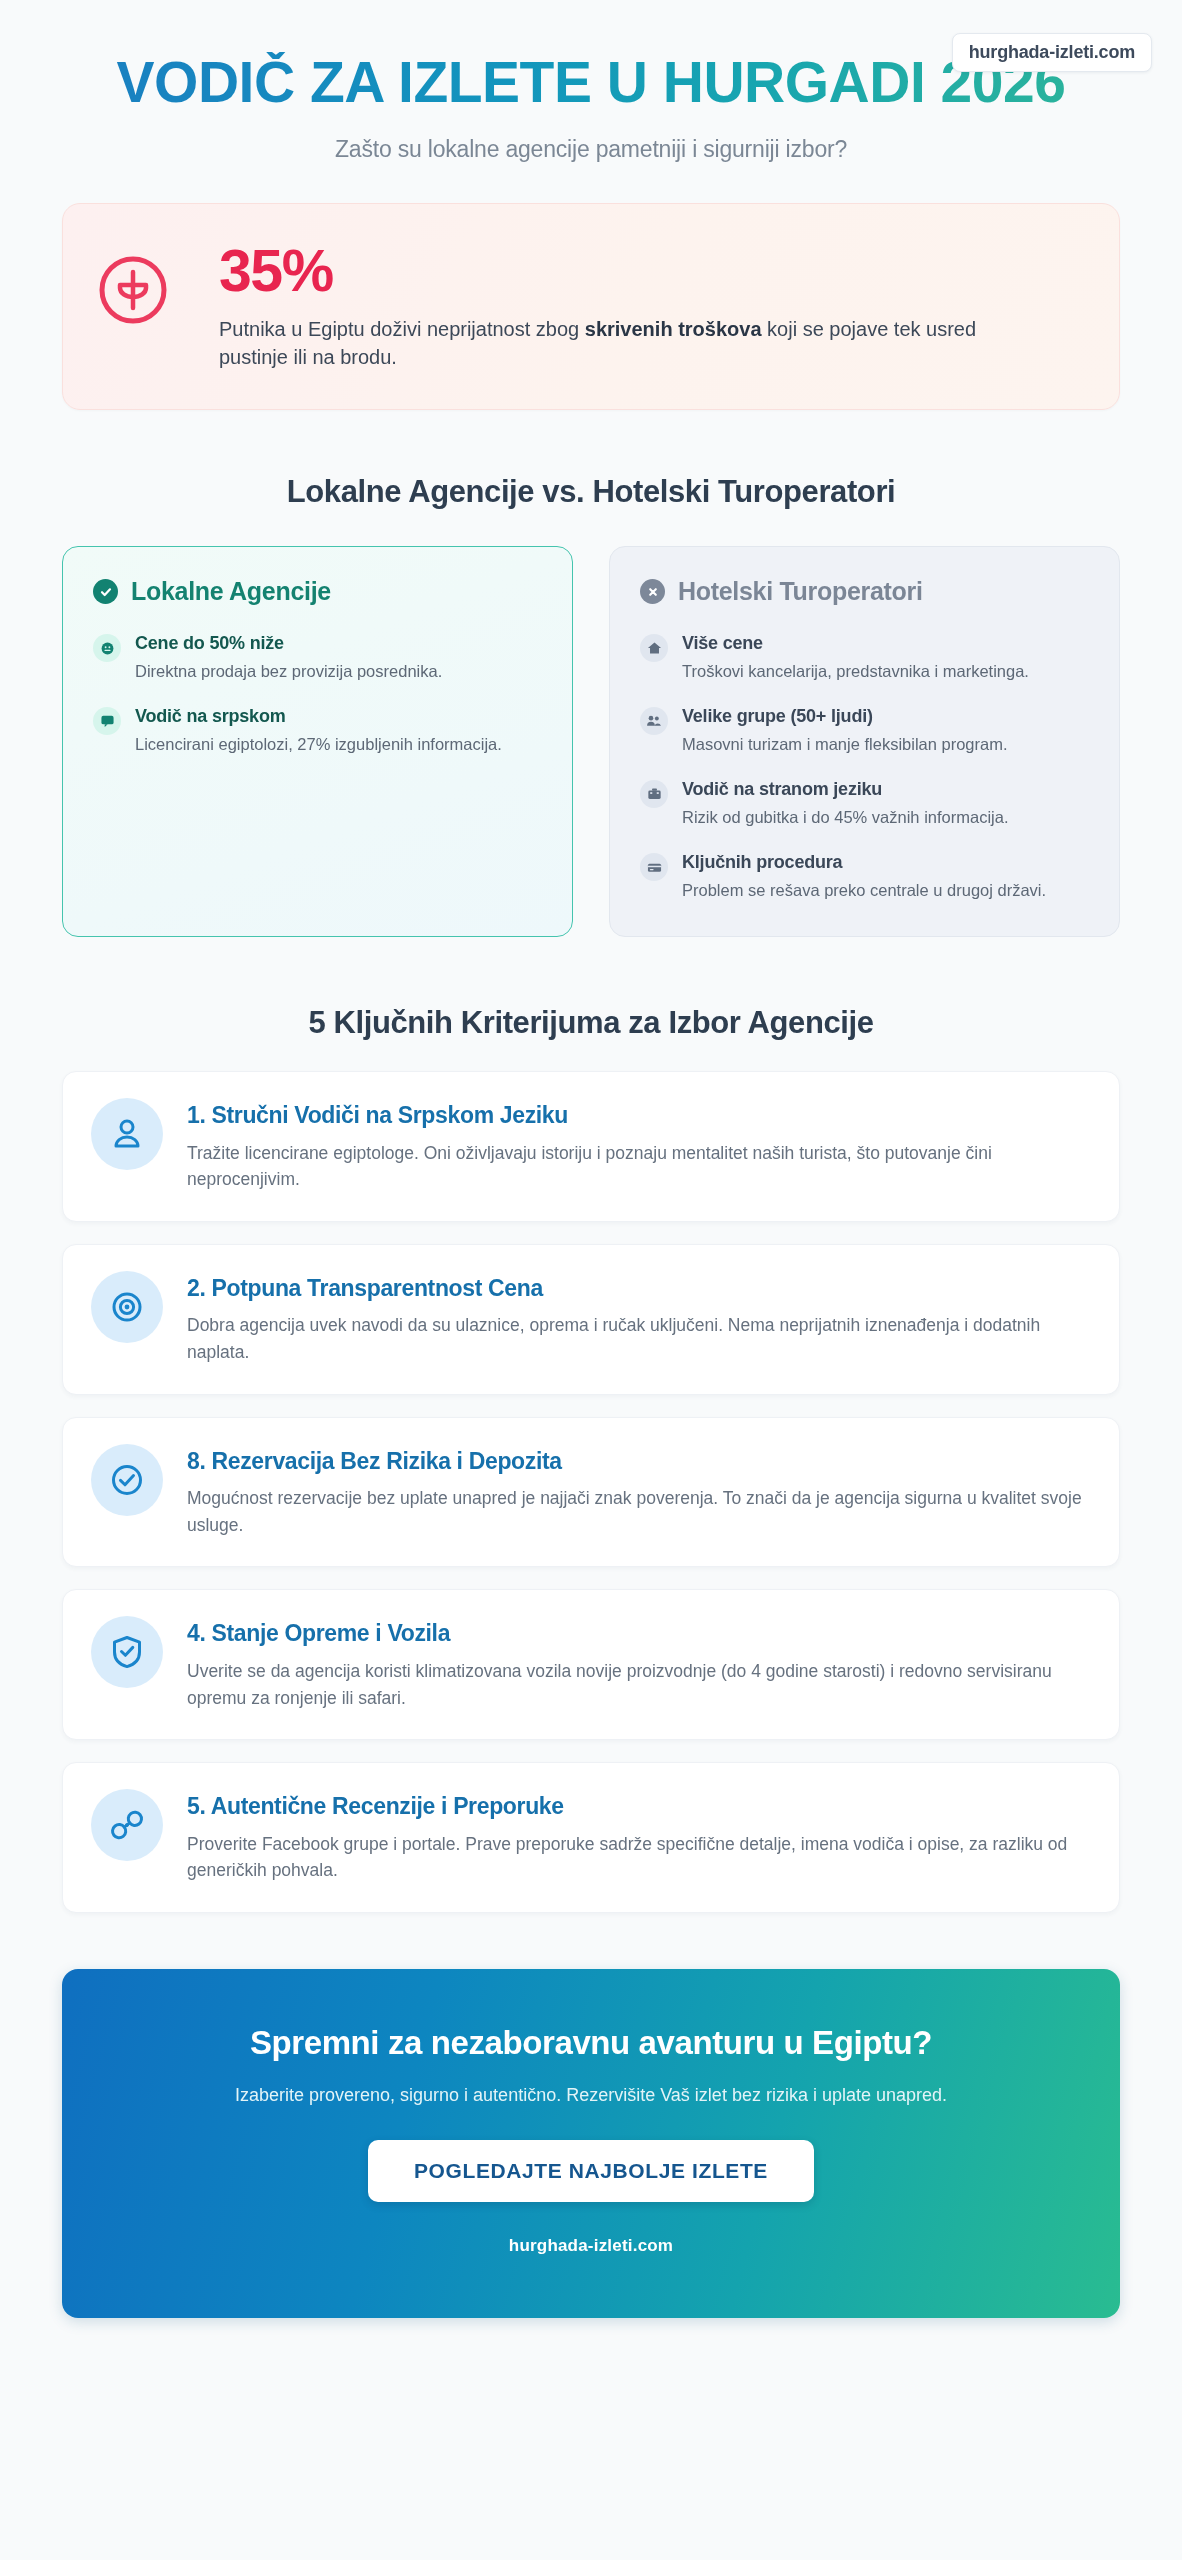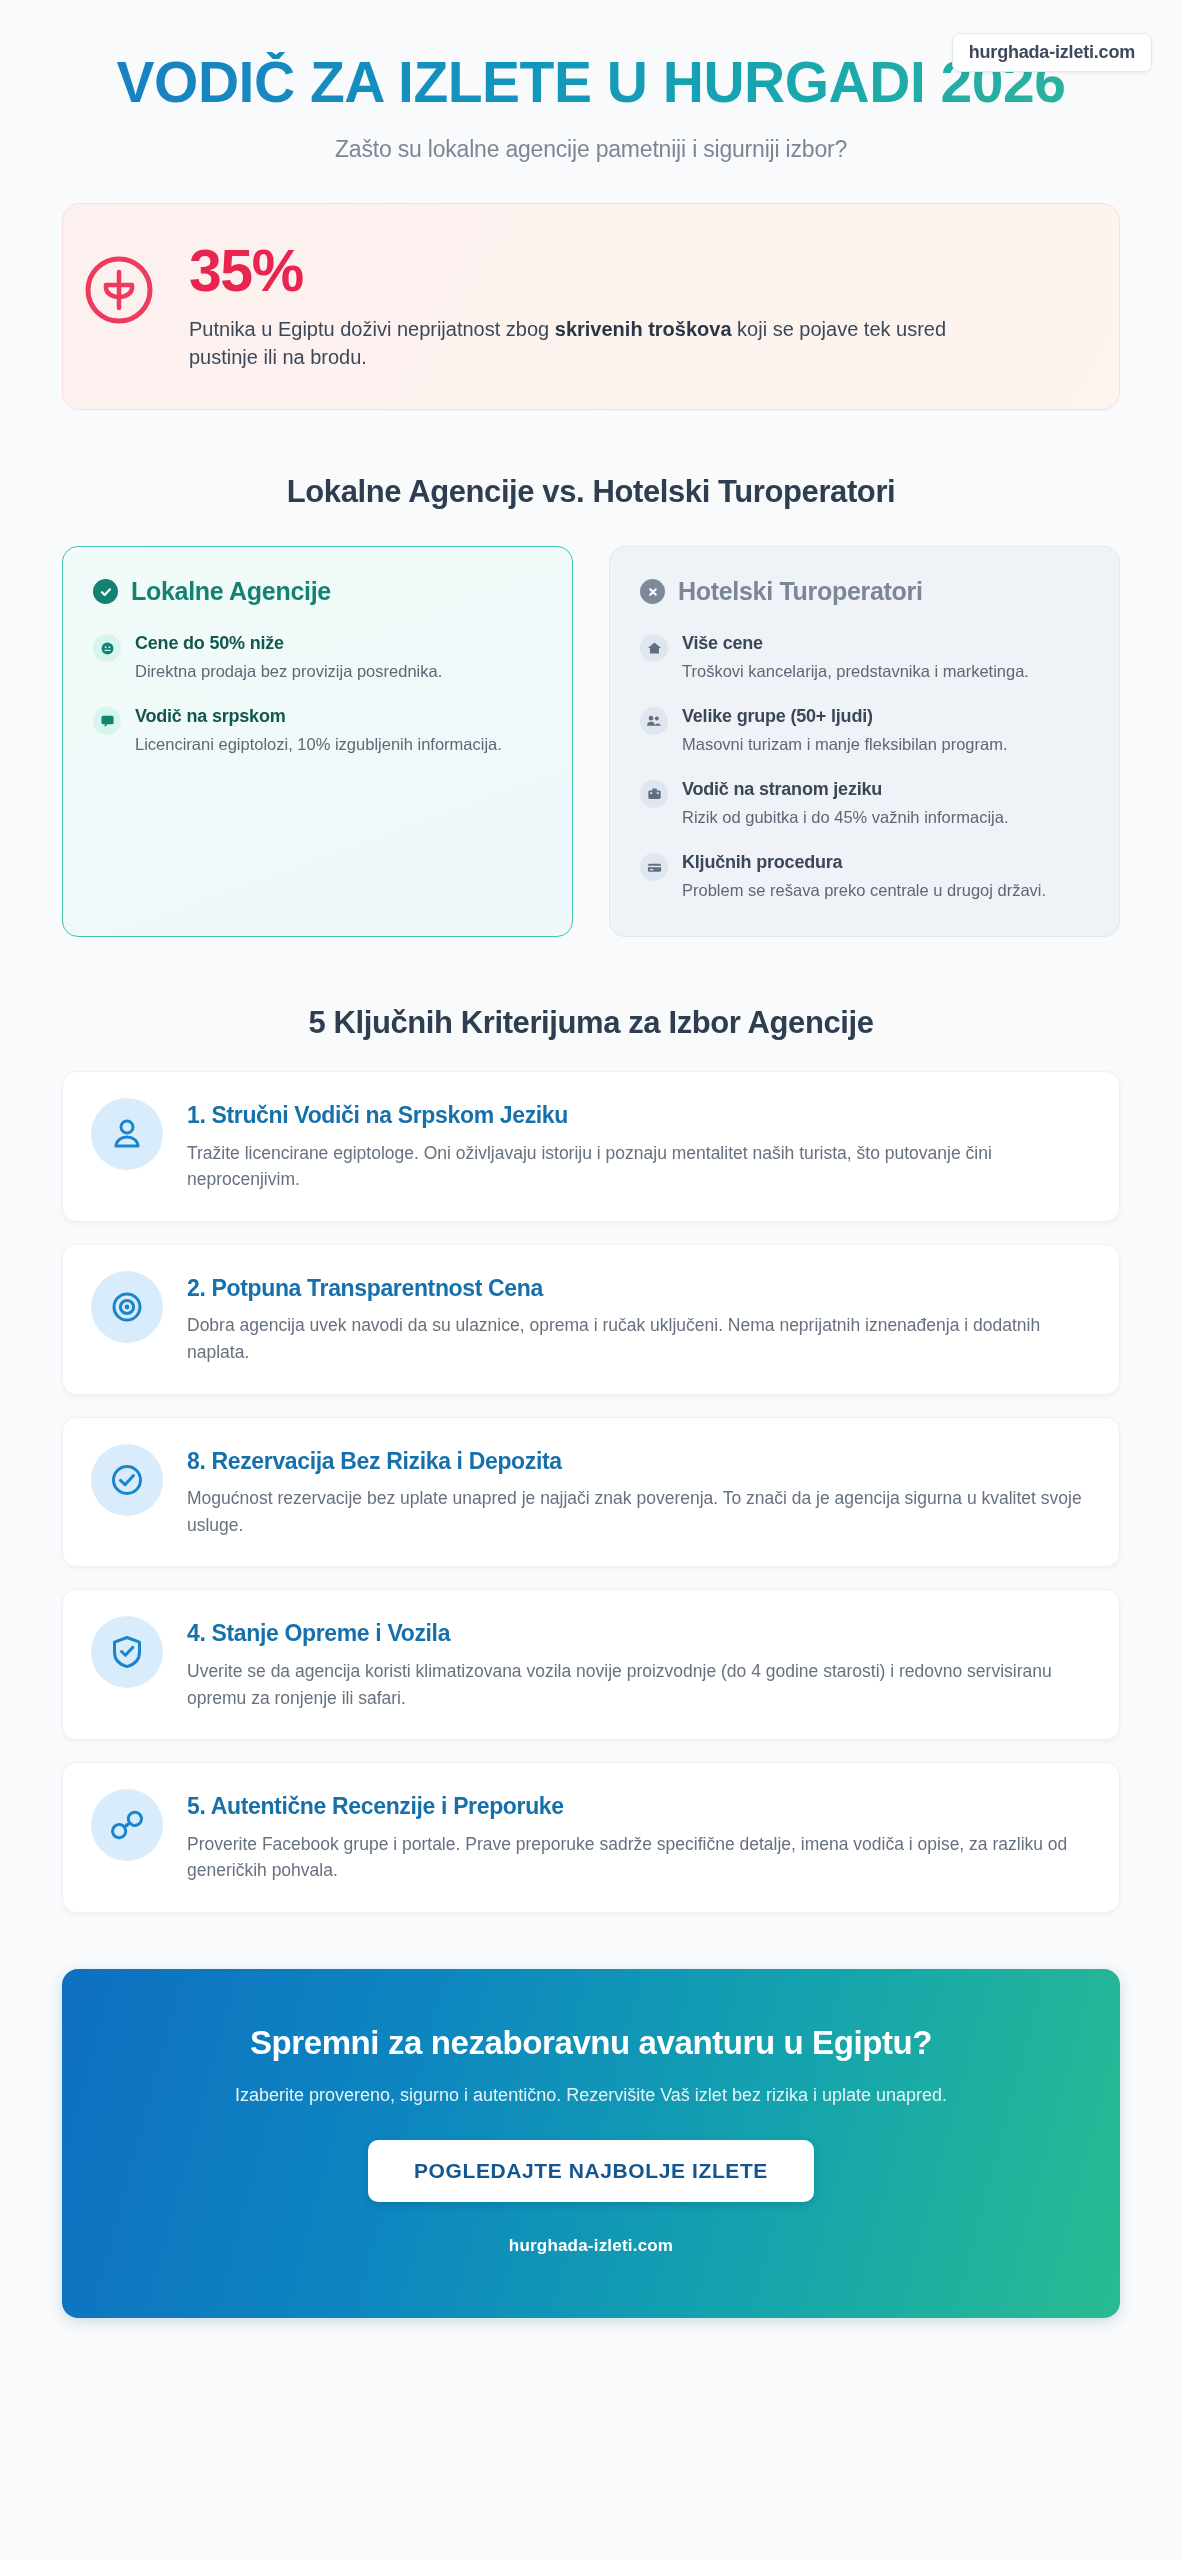--- a/index.html
+++ b/index.html
@@ -72,24 +72,24 @@
     letter-spacing: -0.2px;
   }
 
   
   .stat-wrap { padding: 40px 62px 0 62px; }
 
   .stat-card {
     background: linear-gradient(118deg, #fdf0f0 0%, #fdf3ee 55%, #fdf4ef 100%);
     border: 1px solid #fae0dd;
     border-radius: 18px;
-    padding: 36px 40px 38px 18px;
+    padding: 36px 40px 38px 32px;
     display: flex;
     align-items: flex-start;
-    gap: 32px;
+    gap: 48px;
     box-shadow: 0 1px 2px rgba(40,50,70,0.03);
   }
 
   .stat-icon {
     flex: 0 0 auto;
     width: 76px;
     height: 76px;
     margin-top: 12px;
   }
 
@@ -359,21 +359,21 @@
 
       <div class="cmp-item">
         <span class="cmp-chip">
           <svg width="15" height="14" viewBox="0 0 16 15">
               <rect x="1.5" y="2" width="13" height="9" rx="2" fill="#128271"></rect>
               <path d="M5 11 l0 3 l3.2 -3 z" fill="#128271"></path>
             </svg>
         </span>
         <div class="cmp-text">
           <div class="cmp-item-title">Vodič na srpskom</div>
-          <div class="cmp-item-desc">Licencirani egiptolozi, 10% izgubljenih informacija.</div>
+          <div class="cmp-item-desc">Licencirani egiptolozi, 27% izgubljenih informacija.</div>
         </div>
       </div>
 
     </div>
 
     <div class="cmp-card bad">
       <div class="cmp-head">
         <span class="badge-circle no">
           <svg width="12" height="12" viewBox="0 0 12 12">
               <path d="M3.2 3.2 L8.8 8.8 M8.8 3.2 L3.2 8.8" stroke="#ffffff" stroke-width="2.1" stroke-linecap="round"></path>

